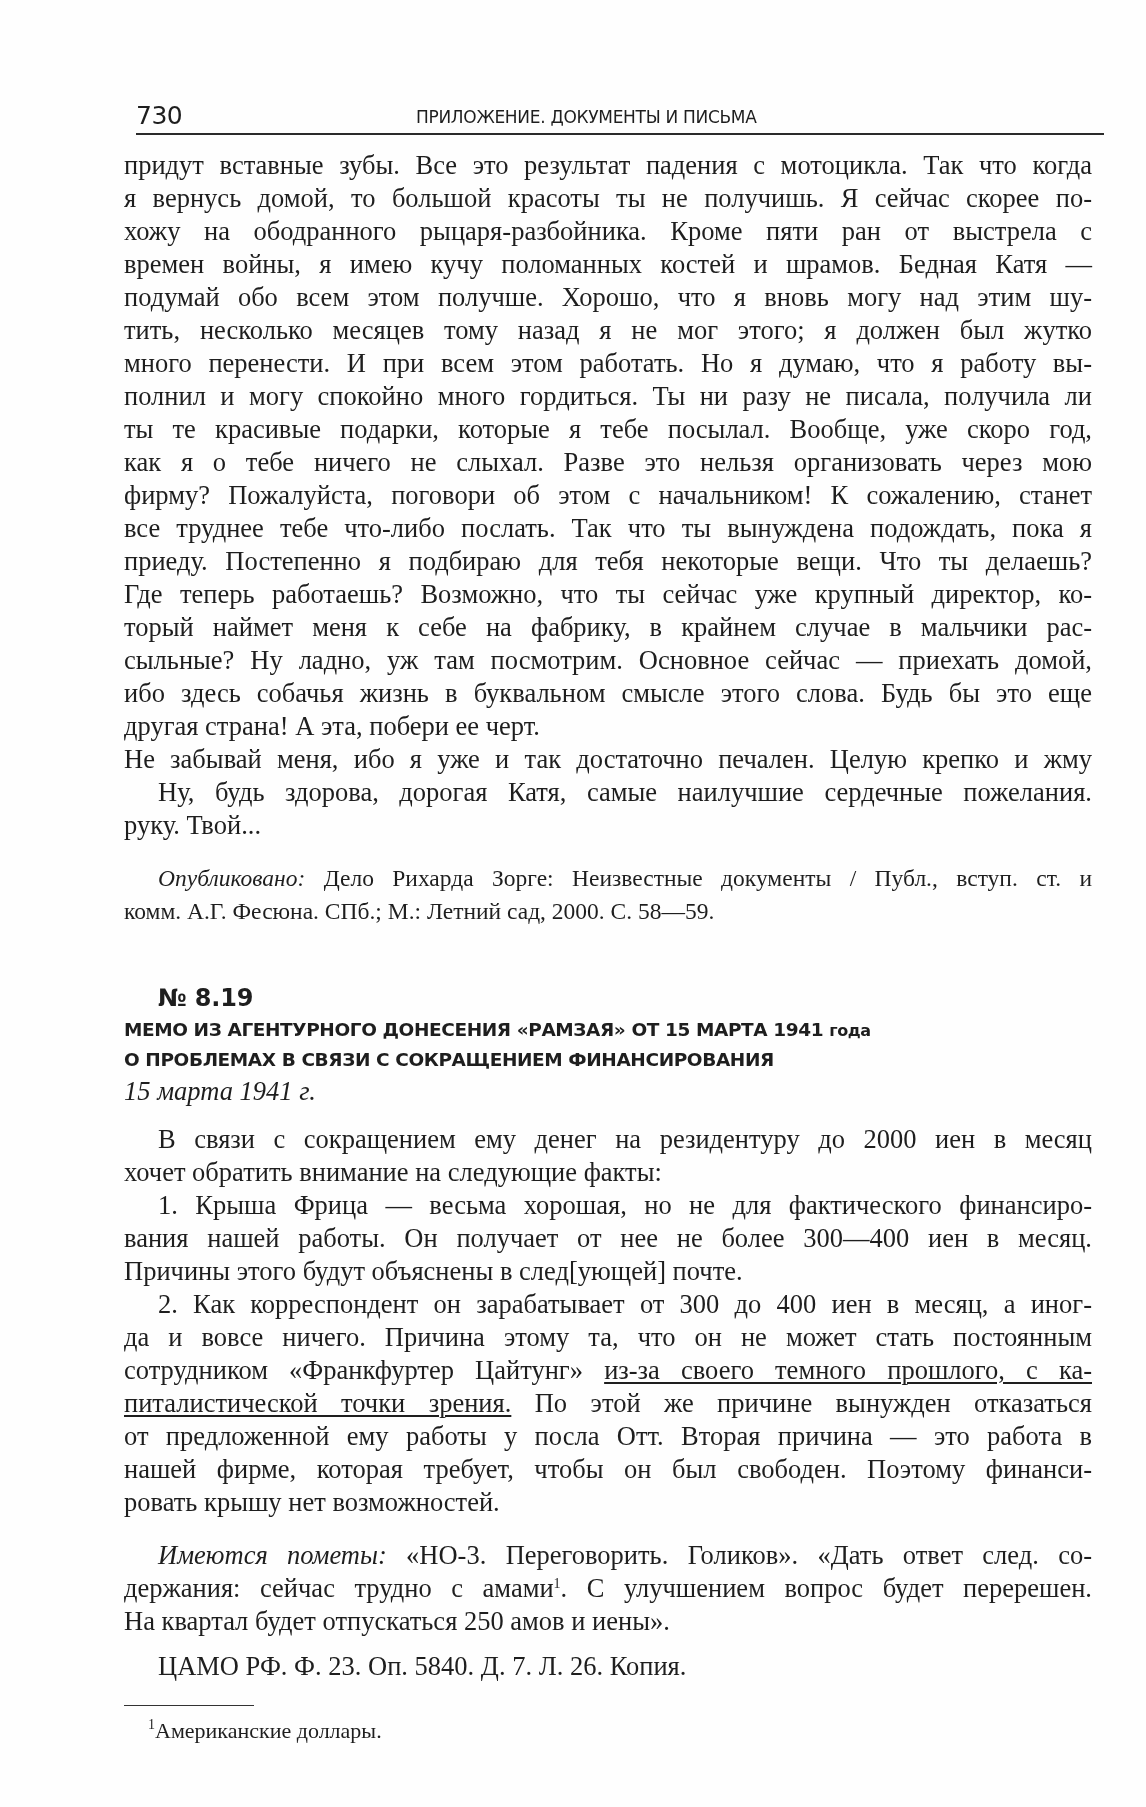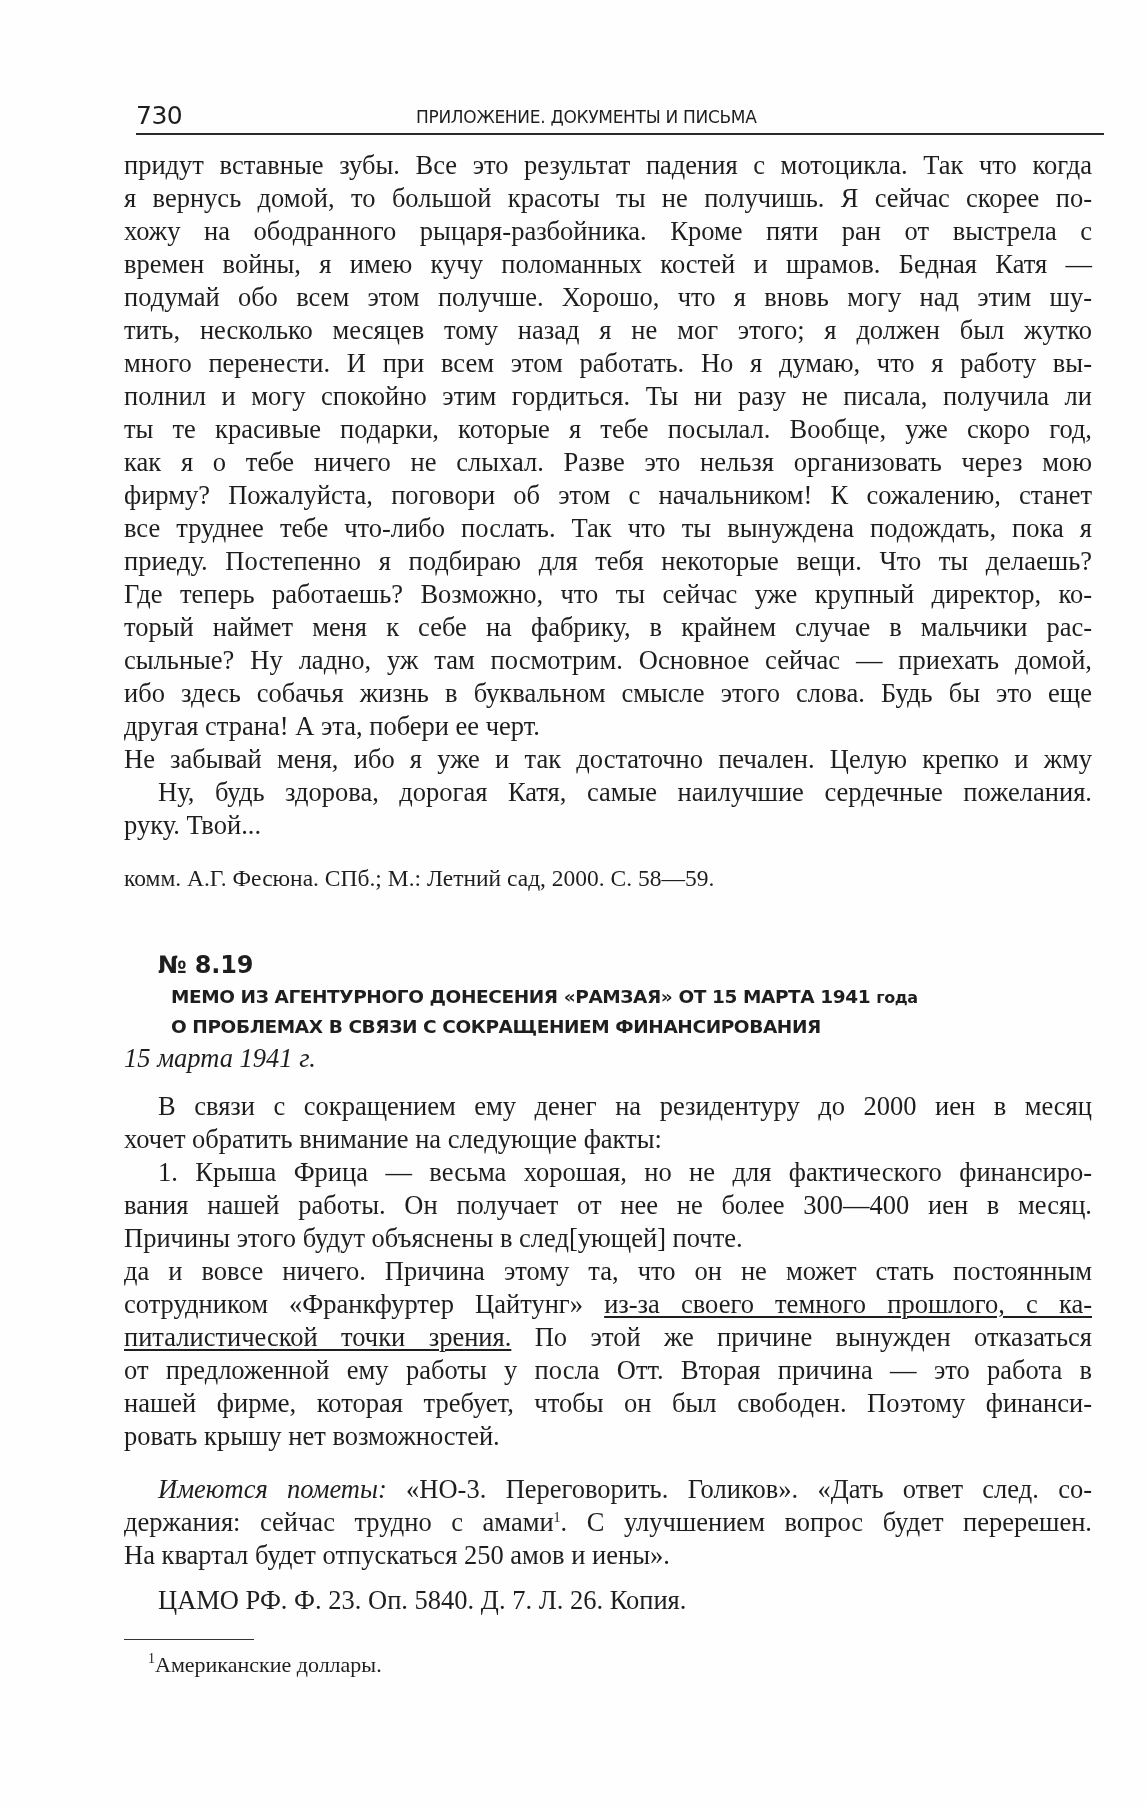--- a/index.html
+++ b/index.html
@@ -11,21 +11,21 @@
   .body { position: absolute; top: 149px; left: 0; width: 968px; font-family: "Liberation Serif", serif; font-size: 26.5px; line-height: 33px; }
   .ln { display: block; height: 33px; white-space: nowrap; text-align: justify; text-align-last: justify; overflow: visible; }
   .ln.last { text-align-last: left; }
   .ind { padding-left: 34px; }
   .gap-s { height: 12px; }
   .gap-m { height: 20px; }
   .gap-l { height: 55px; }
   .src .ln { font-size: 23.5px; height: 33px; }
   i { font-style: italic; }
   .docno { font-family: "DejaVu Sans", sans-serif; font-weight: bold; font-size: 24px; line-height: 30px; height: 32px; letter-spacing: -0.2px; }
-  .dochead .ln { font-family: "DejaVu Sans", sans-serif; font-weight: bold; font-size: 18.5px; height: 30px; line-height: 30px; text-align: left; text-align-last: left; letter-spacing: -0.4px; margin-left: 47px; }
+  .dochead .ln { font-family: "DejaVu Sans", sans-serif; font-weight: bold; font-size: 18.5px; height: 30px; line-height: 30px; text-align: left; text-align-last: left; letter-spacing: -0.4px; }
   .dochead .ln .god { font-weight: bold; font-size: 16px; text-transform: lowercase; }
   .date { font-style: italic; height: 36px; text-align: center; text-align-last: left; }
   u { text-decoration: underline; text-decoration-thickness: 1.5px; text-underline-offset: 3px; }
   .fn-rule { width: 130px; border-top: 1.5px solid #333; margin-top: 22px; }
   .footnote { font-size: 22px; padding-left: 24px; line-height: 30px; margin-top: 10px; white-space: nowrap; }
   sup { font-size: 14px; vertical-align: 9px; line-height: 0; }
 </style>
 </head>
 <body>
 
@@ -39,21 +39,21 @@
   <div class="body">
 
     <div>
       <span class="ln">придут вставные зубы. Все это результат падения с мотоцикла. Так что когда</span>
       <span class="ln">я вернусь домой, то большой красоты ты не получишь. Я сейчас скорее по-</span>
       <span class="ln">хожу на ободранного рыцаря-разбойника. Кроме пяти ран от выстрела с</span>
       <span class="ln">времен войны, я имею кучу поломанных костей и шрамов. Бедная Катя —</span>
       <span class="ln">подумай обо всем этом получше. Хорошо, что я вновь могу над этим шу-</span>
       <span class="ln">тить, несколько месяцев тому назад я не мог этого; я должен был жутко</span>
       <span class="ln">много перенести. И при всем этом работать. Но я думаю, что я работу вы-</span>
-      <span class="ln">полнил и могу спокойно этим гордиться. Ты ни разу не писала, получила ли</span>
+      <span class="ln">полнил и могу спокойно много гордиться. Ты ни разу не писала, получила ли</span>
       <span class="ln">ты те красивые подарки, которые я тебе посылал. Вообще, уже скоро год,</span>
       <span class="ln">как я о тебе ничего не слыхал. Разве это нельзя организовать через мою</span>
       <span class="ln">фирму? Пожалуйста, поговори об этом с начальником! К сожалению, станет</span>
       <span class="ln">все труднее тебе что-либо послать. Так что ты вынуждена подождать, пока я</span>
       <span class="ln">приеду. Постепенно я подбираю для тебя некоторые вещи. Что ты делаешь?</span>
       <span class="ln">Где теперь работаешь? Возможно, что ты сейчас уже крупный директор, ко-</span>
       <span class="ln">торый наймет меня к себе на фабрику, в крайнем случае в мальчики рас-</span>
       <span class="ln">сыльные? Ну ладно, уж там посмотрим. Основное сейчас — приехать домой,</span>
       <span class="ln">ибо здесь собачья жизнь в буквальном смысле этого слова. Будь бы это еще</span>
       <span class="ln last">другая страна! А эта, побери ее черт.</span>
@@ -61,20 +61,21 @@
 
     <div>
       <span class="ln">Не забывай меня, ибо я уже и так достаточно печален. Целую крепко и жму</span>
       <span class="ln ind">Ну, будь здорова, дорогая Катя, самые наилучшие сердечные пожелания.</span>
       <span class="ln last">руку. Твой...</span>
     </div>
 
     <div class="gap-m"></div>
 
     <div class="src">
+      <span class="ln ind"><i>Опубликовано:</i><span> Дело Рихарда Зорге: Неизвестные документы / Публ., вступ. ст. и</span></span>
       <span class="ln last">комм. А.Г. Фесюна. СПб.; М.: Летний сад, 2000. С. 58—59.</span>
     </div>
 
     <div class="gap-l"></div>
 
     <div class="ln docno ind last">№ 8.19</div>
 
     <div class="dochead">
       <span class="ln"><span>МЕМО ИЗ АГЕНТУРНОГО ДОНЕСЕНИЯ «РАМЗАЯ» ОТ 15 МАРТА 1941</span> <span class="god">года</span></span>
       <span class="ln">О ПРОБЛЕМАХ В СВЯЗИ С СОКРАЩЕНИЕМ ФИНАНСИРОВАНИЯ</span>
@@ -89,20 +90,21 @@
       <span class="ln last">хочет обратить внимание на следующие факты:</span>
     </div>
 
     <div>
       <span class="ln ind">1. Крыша Фрица — весьма хорошая, но не для фактического финансиро-</span>
       <span class="ln">вания нашей работы. Он получает от нее не более 300—400 иен в месяц.</span>
       <span class="ln last">Причины этого будут объяснены в след[ующей] почте.</span>
     </div>
 
     <div>
+      <span class="ln ind">2. Как корреспондент он зарабатывает от 300 до 400 иен в месяц, а иног-</span>
       <span class="ln">да и вовсе ничего. Причина этому та, что он не может стать постоянным</span>
       <span class="ln"><span>сотрудником «Франкфуртер Цайтунг» </span><u>из-за своего темного прошлого, с ка-</u></span>
       <span class="ln"><u>питалистической точки зрения.</u><span> По этой же причине вынужден отказаться</span></span>
       <span class="ln">от предложенной ему работы у посла Отт. Вторая причина — это работа в</span>
       <span class="ln">нашей фирме, которая требует, чтобы он был свободен. Поэтому финанси-</span>
       <span class="ln last">ровать крышу нет возможностей.</span>
     </div>
 
     <div class="gap-m"></div>
 

